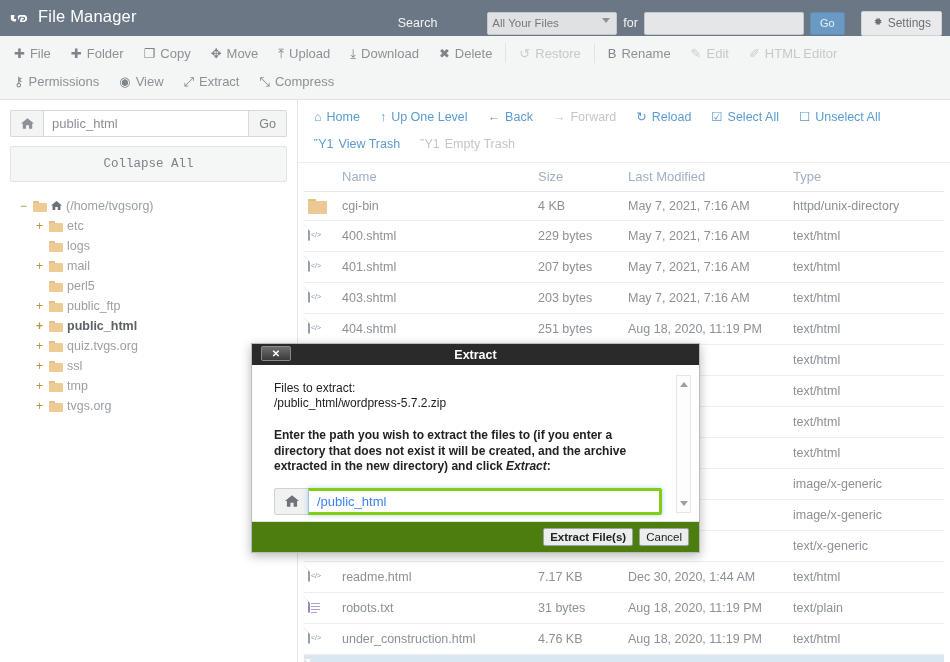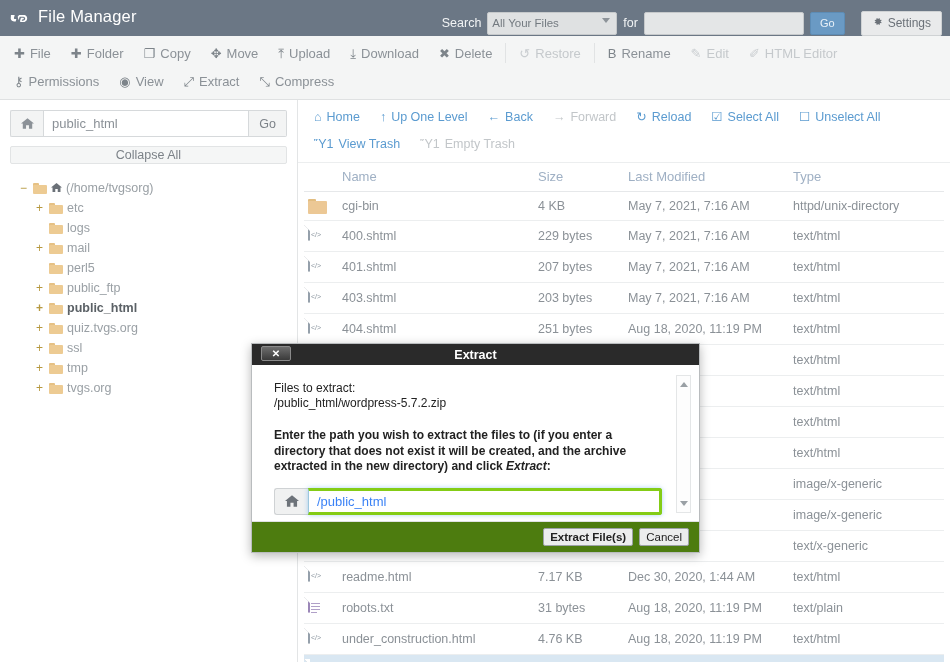--- a/index.html
+++ b/index.html
@@ -34,21 +34,21 @@
     color:#fff; font-size:12.5px;
   }
   #search-area .lbl { color:#f2f4f5; }
   select.sel {
     width:130px; height:23px;
     background:#dfe1e2; border:1px solid #c6c9cb; border-radius:2px;
     font-family:"Liberation Sans", sans-serif; font-size:11.5px;
     color:#737a80; padding:0 4px;
     -webkit-appearance:none; appearance:none;
   }
-  .sel-wrap { position:relative; }
+  .sel-wrap { position:relative;margin-left:44px; }
   .sel-wrap .caret {
     position:absolute; right:7px; top:6px; pointer-events:none;
     width:0;height:0;border-left:4px solid transparent;border-right:4px solid transparent;
     border-top:5px solid #8d9399;
   }
   input.searchbox {
     width:160px; height:23px; background:#e4e6e7;
     border:1px solid #c6c9cb; border-radius:2px;
     font-family:"Liberation Sans", sans-serif; font-size:12px;
     padding:0 5px; color:#555;
@@ -103,24 +103,24 @@
     font-family:"Liberation Sans", sans-serif; font-size:13px;
     padding:0 8px; color:#8b9197; outline:none;
   }
   .path-go {
     width:38px; border:1px solid #d6d9db; border-left:none;
     background:#f3f4f4; color:#7c8288; font-size:12.5px;
     border-radius:0 2px 2px 0; cursor:pointer;
     font-family:"Liberation Sans", sans-serif;
   }
   .collapse-all {
-    margin-top:9px; height:18px; width:100%;
+    margin-top:9px; height:36px; width:100%;
     background:#f5f6f6; border:1px solid #e2e4e5; border-radius:2px;
     color:#7c8288; font-size:12.5px; cursor:pointer;
-    font-family:Liberation Sans, sans-serif;
+    font-family:Liberation Mono, monospace;
   }
   #tree { margin-top:14px; }
   .tree-node {
     display:flex; align-items:center; gap:4px;
     height:20px; font-size:12.5px; color:#9aa0a5; cursor:pointer;
     white-space:nowrap;
   }
   .tree-node.bold { color:#5b6166; font-weight:bold; }
   .tw { width:11px; display:inline-block; text-align:center; color:#b6983f; font-size:12px; }
   .folder-ico {

